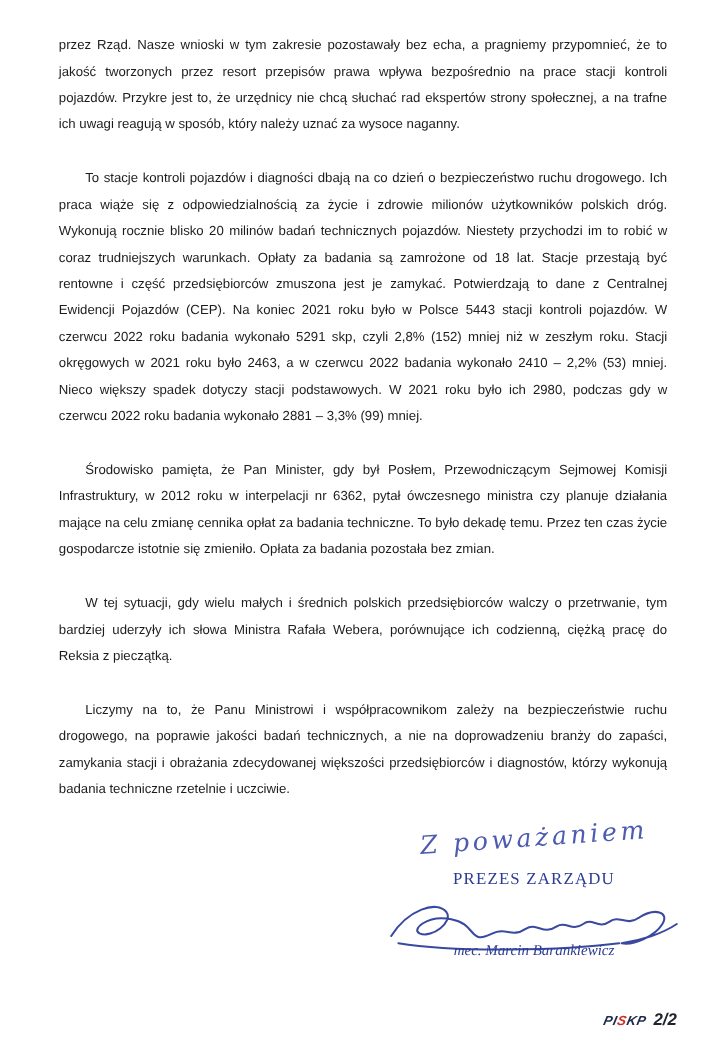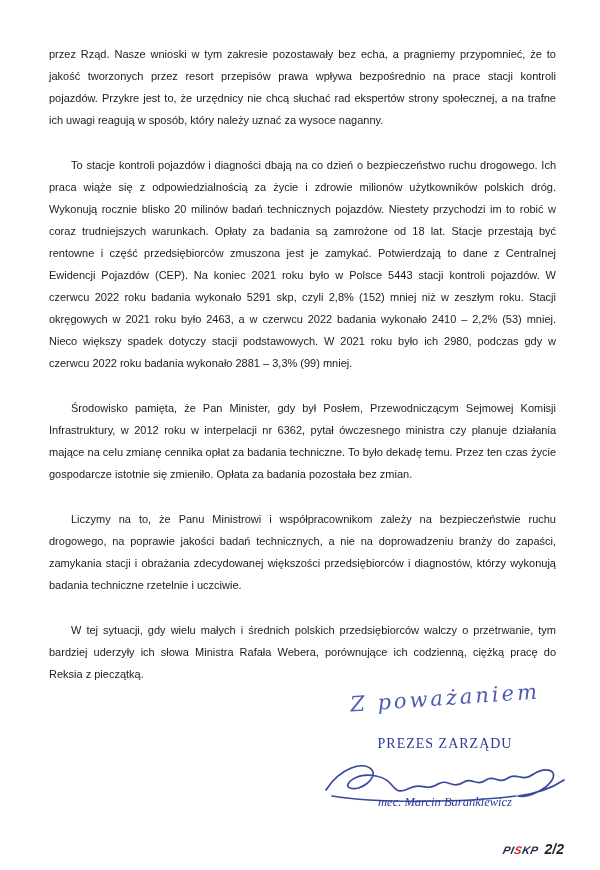--- a/index.html
+++ b/index.html
@@ -12,41 +12,41 @@
   }
   html,body{margin:0;padding:0;}
   body{
     width:600px;height:870px;background:#ffffff;
     font-family:"Liberation Sans", sans-serif;
   }
   .page{
     position:relative;width:600px;height:870px;overflow:hidden;background:var(--paper);
   }
   .body-text{
-    position:absolute;left:49px;top:43px;width:507px;
+    position:absolute;left:49px;top:27px;width:507px;
     color:var(--ink);font-size:11px;line-height:22px;text-align:justify;
   }
   p.para{margin:0 0 23px 0;text-indent:22px;}
   p.para.no-indent{text-indent:0;}
 
   .closing{
     position:absolute;left:320px;top:686px;width:250px;text-align:center;
   }
   .salutation{
     display:inline-block;
     color:var(--signature-blue);
     font-family:"DejaVu Serif", serif;
     font-style:italic;
     font-size:21px;
     letter-spacing:3px;
     transform:rotate(-4deg);
     white-space:nowrap;
   }
   .closing-title{
-    margin-top:26px;
+    margin-top:16px;
     color:var(--title-blue);
     font-family:"Liberation Serif", serif;
     font-size:14px;
     letter-spacing:1px;
     white-space:nowrap;
   }
   .signature-wrap{position:relative;height:70px;margin-top:2px;}
   .scrawl{position:absolute;left:0;top:0;width:250px;height:60px;}
   .signer-name{
     position:absolute;left:0;right:0;top:41px;
@@ -78,22 +78,22 @@
 </style>
 </head>
 <body>
 
 <div class="page">
 
   <div class="body-text">
     <p class="para no-indent">przez Rząd. Nasze wnioski w tym zakresie pozostawały bez echa, a pragniemy przypomnieć, że to jakość tworzonych przez resort przepisów prawa wpływa bezpośrednio na prace stacji kontroli pojazdów. Przykre jest to, że urzędnicy nie chcą słuchać rad ekspertów strony społecznej, a na trafne ich uwagi reagują w sposób, który należy uznać za wysoce naganny.</p>
     <p class="para">To stacje kontroli pojazdów i diagności dbają na co dzień o bezpieczeństwo ruchu drogowego. Ich praca wiąże się z odpowiedzialnością za życie i zdrowie milionów użytkowników polskich dróg. Wykonują rocznie blisko 20 milinów badań technicznych pojazdów. Niestety przychodzi im to robić w coraz trudniejszych warunkach. Opłaty za badania są zamrożone od 18 lat. Stacje przestają być rentowne i część przedsiębiorców zmuszona jest je zamykać. Potwierdzają to dane z Centralnej Ewidencji Pojazdów (CEP). Na koniec 2021 roku było w Polsce 5443 stacji kontroli pojazdów. W czerwcu 2022 roku badania wykonało 5291 skp, czyli 2,8% (152) mniej niż w zeszłym roku. Stacji okręgowych w 2021 roku było 2463, a w czerwcu 2022 badania wykonało 2410 – 2,2% (53) mniej. Nieco większy spadek dotyczy stacji podstawowych. W 2021 roku było ich 2980, podczas gdy w czerwcu 2022 roku badania wykonało 2881 – 3,3% (99) mniej.</p>
     <p class="para">Środowisko pamięta, że Pan Minister, gdy był Posłem, Przewodniczącym Sejmowej Komisji Infrastruktury, w 2012 roku w interpelacji nr 6362, pytał ówczesnego ministra czy planuje działania mające na celu zmianę cennika opłat za badania techniczne. To było dekadę temu. Przez ten czas życie gospodarcze istotnie się zmieniło. Opłata za badania pozostała bez zmian.</p>
+    <p class="para">W tej sytuacji, gdy wielu małych i średnich polskich przedsiębiorców walczy o przetrwanie, tym bardziej uderzyły ich słowa Ministra Rafała Webera, porównujące ich codzienną, ciężką pracę do Reksia z pieczątką.</p>
     <p class="para">Liczymy na to, że Panu Ministrowi i współpracownikom zależy na bezpieczeństwie ruchu drogowego, na poprawie jakości badań technicznych, a nie na doprowadzeniu branży do zapaści, zamykania stacji i obrażania zdecydowanej większości przedsiębiorców i diagnostów, którzy wykonują badania techniczne rzetelnie i uczciwie.</p>
-    <p class="para">W tej sytuacji, gdy wielu małych i średnich polskich przedsiębiorców walczy o przetrwanie, tym bardziej uderzyły ich słowa Ministra Rafała Webera, porównujące ich codzienną, ciężką pracę do Reksia z pieczątką.</p>
   </div>
 
   <div class="closing">
     <span class="salutation">Z poważaniem</span>
     <div class="closing-title">PREZES ZARZĄDU</div>
     <div class="signature-wrap">
       <svg class="scrawl" viewBox="0 0 250 60" xmlns="http://www.w3.org/2000/svg">
         <g fill="none" stroke="#3949a0" stroke-width="1.7" stroke-linecap="round" stroke-linejoin="round">
           <path d="M6 36 C 20 14, 44 6, 52 16 C 58 24, 40 38, 30 34 C 22 31, 36 18, 56 22 C 78 26, 70 44, 90 34 C 102 28, 106 38, 118 30 C 128 24, 132 36, 144 28 C 152 23, 156 33, 166 26 C 174 20, 178 31, 188 24 C 196 18, 202 28, 212 21"></path>
           <path d="M212 21 C 226 12, 238 16, 232 26 C 226 36, 208 44, 198 42 C 214 40, 232 34, 244 26"></path>

